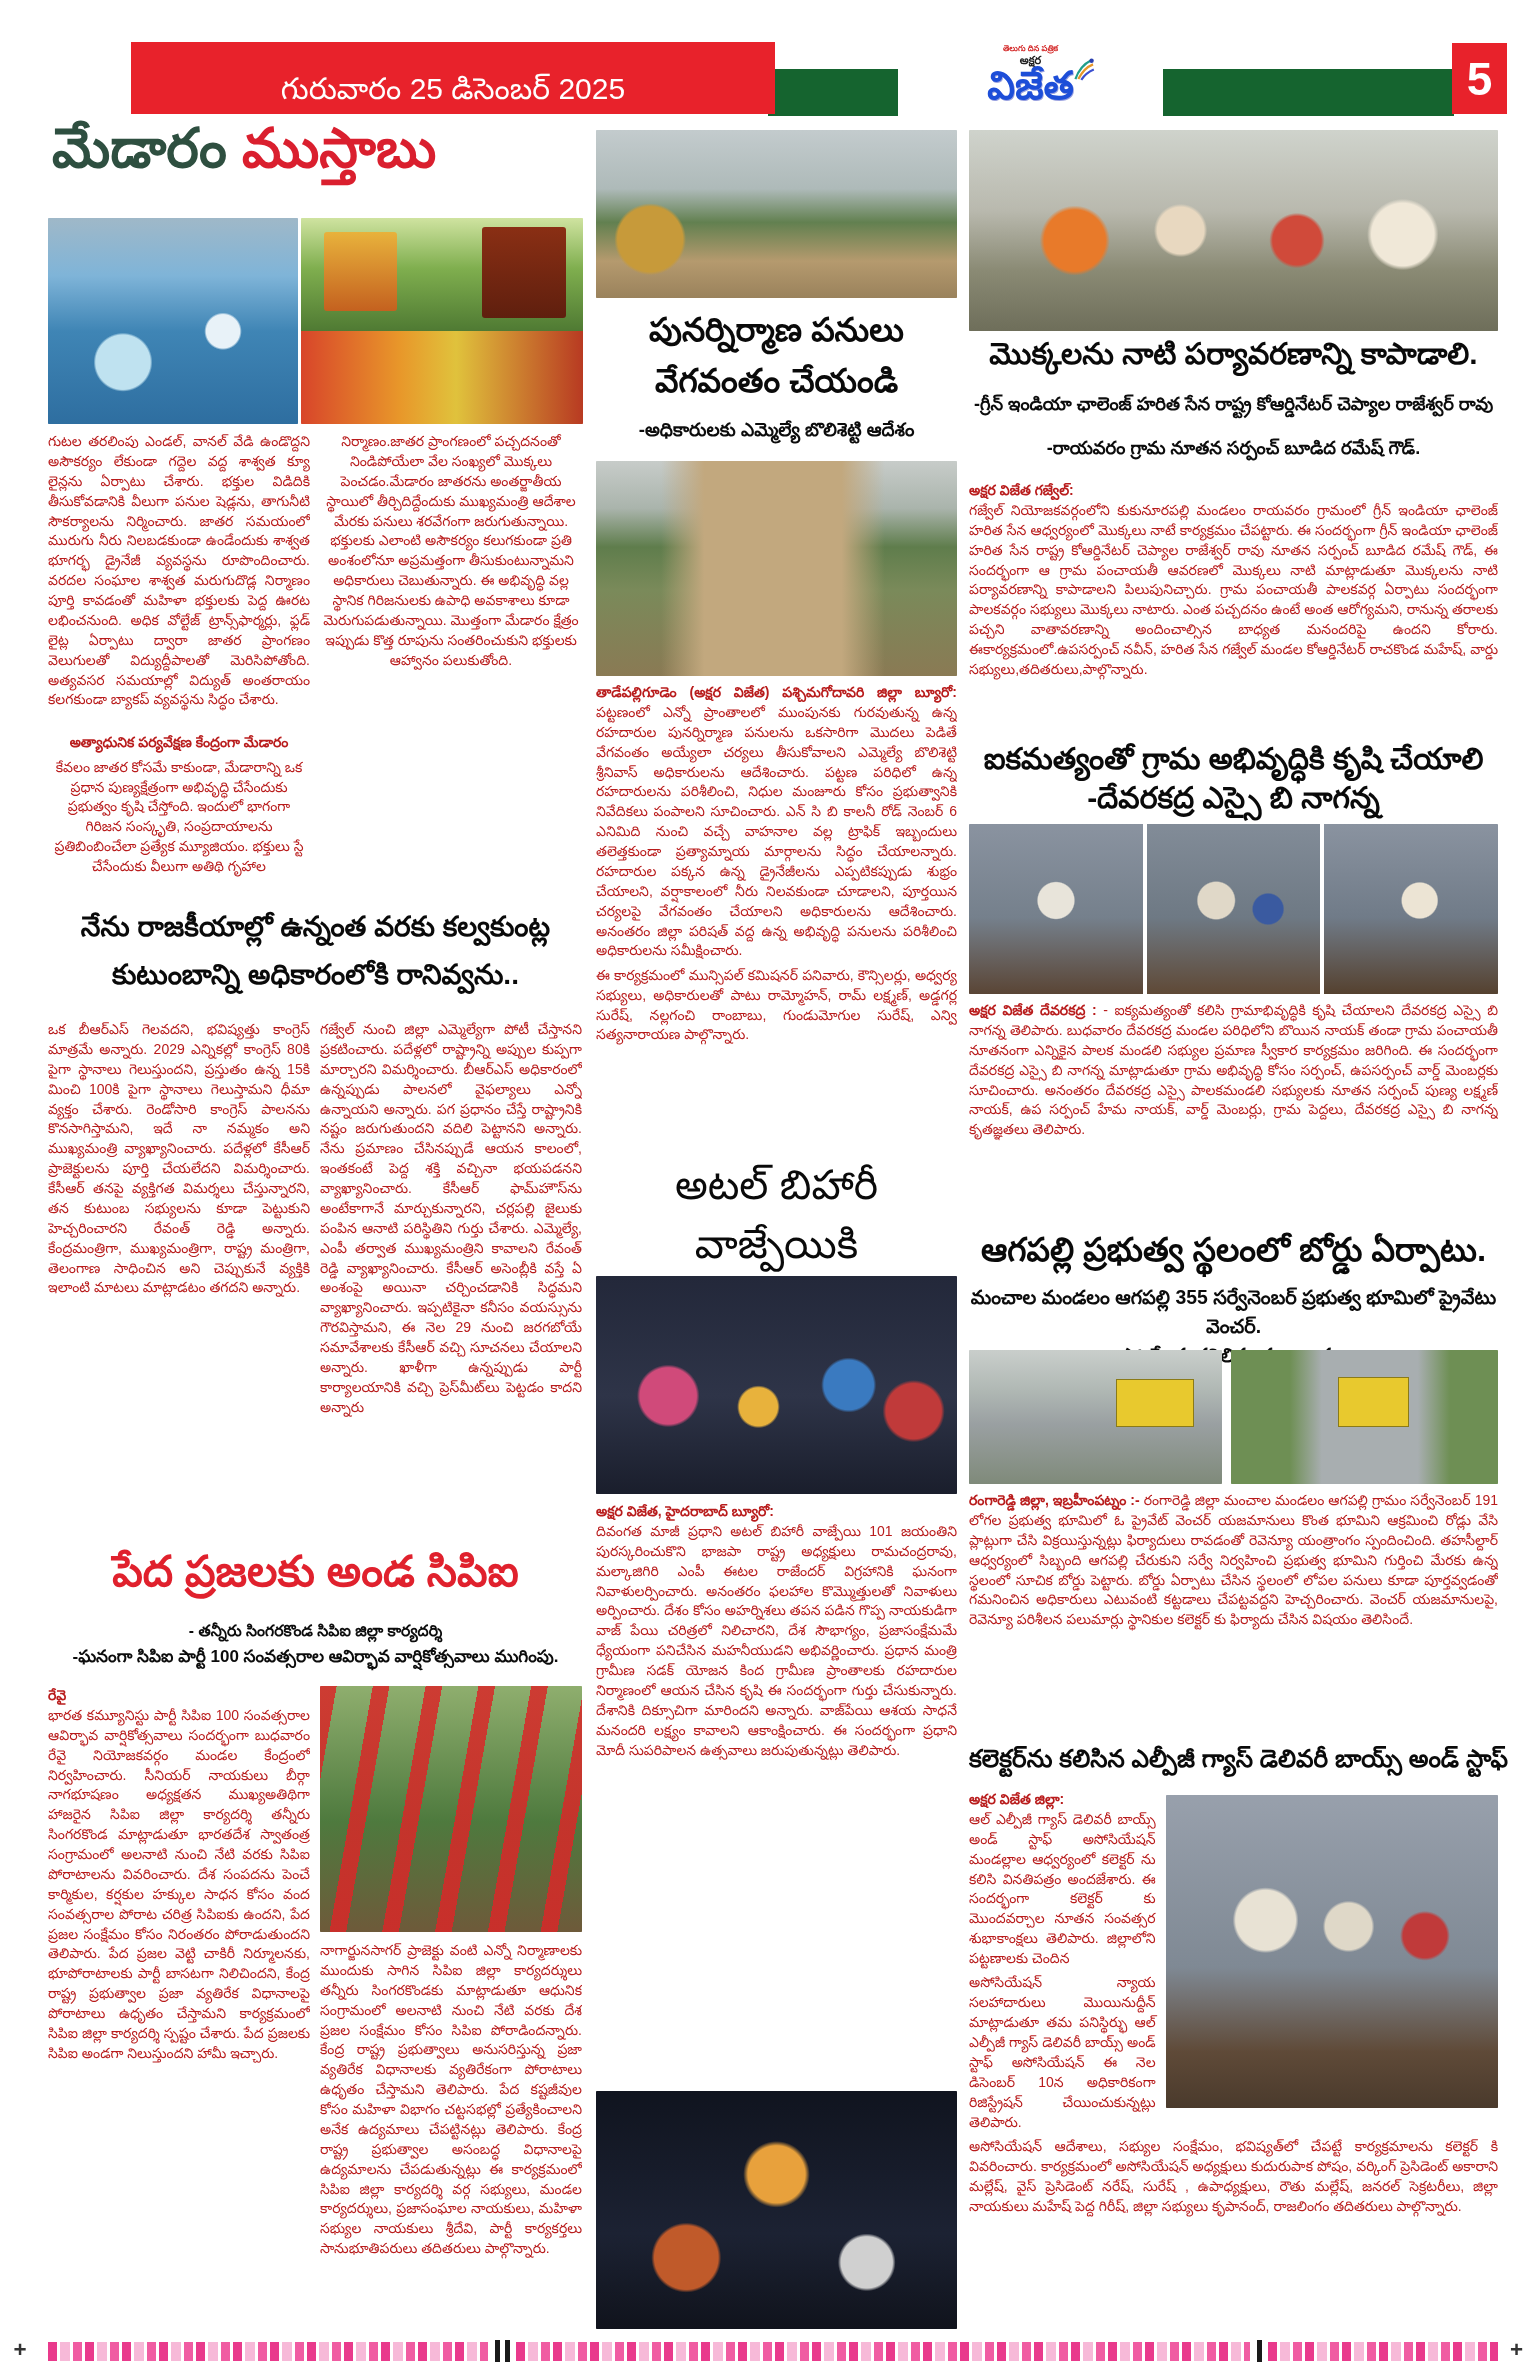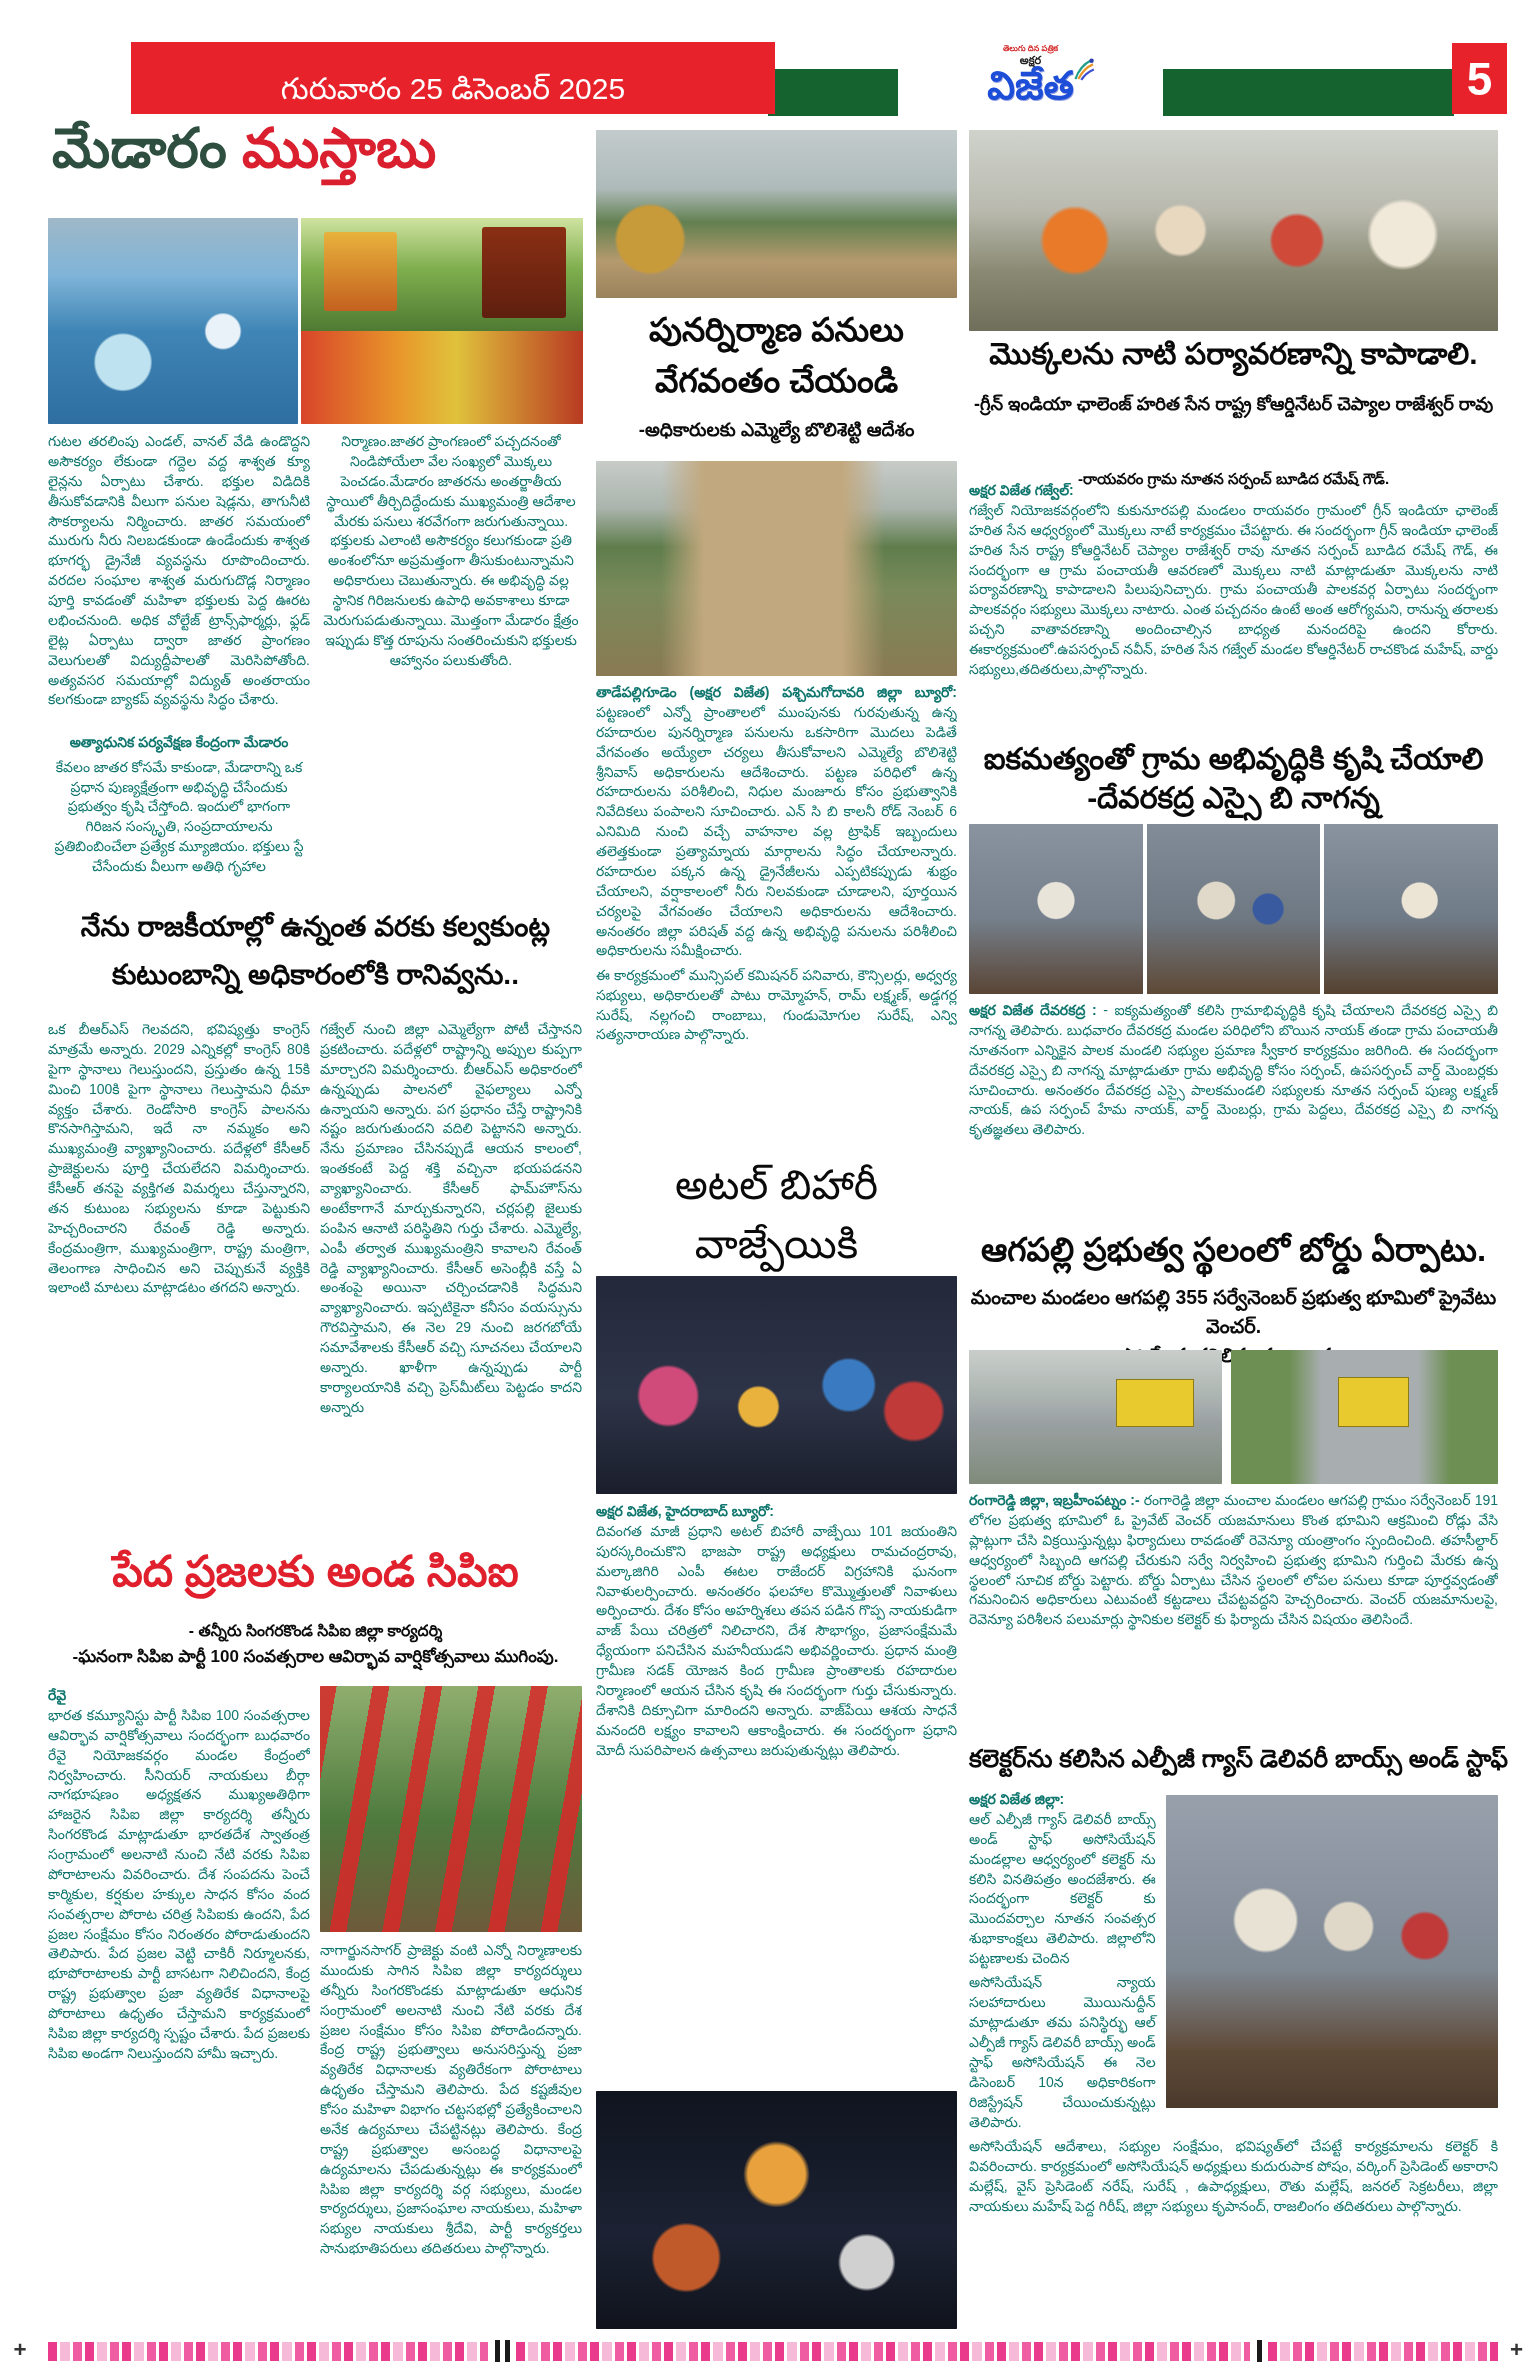--- a/index.html
+++ b/index.html
@@ -1,19 +1,19 @@
 <!DOCTYPE html>
 <html style="font-size:12px"><head>
 <meta charset="utf-8">
 <style>
   html,body{margin:0;padding:0;background:#ffffff;}
   body{width:1541px;height:2377px;position:relative;font-family:"Liberation Sans",sans-serif;color:#111;}
   .abs{position:absolute;}
   .photo{position:absolute;overflow:hidden;border-radius:0.7px;}
-  .bodytxt{font-size:14px;line-height:1.42;text-align:justify;color:#0f766e;overflow:hidden;}
+  .bodytxt{font-size:14px;line-height:1.42;text-align:justify;color:#b91c1c;overflow:hidden;}
   .bodytxt p{margin:0 0 4.5px 0;}
   .dl{font-weight:bold;}
   .center{text-align:center;}
   .nowrap{white-space:nowrap;}
   .panelgap{display:flex;gap:3.7px;width:100%;height:100%;}
   .panelgap>div{flex:1;}
   .pinkstrip{height:19.4px;background:repeating-linear-gradient(90deg,#e93a8c 0 9px,#ffffff 9px 12px,#f7b9d8 12px 22.4px,#ffffff 22.4px 25px,#f05ca2 25px 34px,#ffffff 34px 37px);}
   .sepbar{width:5.2px;height:22.4px;background:#1a1a1a;}
   .plus{font-size:22.4px;font-weight:bold;color:#333;line-height:22.4px;}
   .yellowboard{position:absolute;background:#e8c92e;border:1.5px solid #8a7a18;}
@@ -148,21 +148,21 @@
   radial-gradient(circle at 62% 55%, #d04a3a 0 7%, transparent 8%),
   radial-gradient(circle at 82% 52%, #f0e8d8 0 7%, transparent 8%),
   linear-gradient(180deg,#cfd3cc 0%,#b9b9ae 40%,#8a8a74 70%,#6e6e5a 100%);"></div>
 
 <div class="abs center nowrap" style="left:969px;top:337px;width:529px;font-weight:bold;font-size:30px;color:#0a0a0a;">
   <span>మొక్కలను నాటి పర్యావరణాన్ని కాపాడాలి.</span>
 </div>
 <div class="abs center nowrap" style="left:969px;top:394px;width:529px;font-weight:bold;font-size:18px;color:#0c0c0c;">
   <span>-గ్రీన్ ఇండియా ఛాలెంజ్ హరిత సేన రాష్ట్ర కోఆర్డినేటర్ చెప్యాల రాజేశ్వర్ రావు</span>
 </div>
-<div class="abs center nowrap" style="left:969px;top:438px;width:529px;font-weight:bold;font-size:15px;color:#0c0c0c;margin-top:32px;">
+<div class="abs center nowrap" style="left:969px;top:438px;width:529px;font-weight:bold;font-size:18px;color:#0c0c0c;">
   <span>-రాయవరం గ్రామ నూతన సర్పంచ్ బూడిద రమేష్ గౌడ్.</span>
 </div>
 
 <div class="abs bodytxt" style="left:969px;top:481px;width:529px;height:253px;">
   <p><span class="dl">అక్షర విజేత గజ్వేల్:</span><br><span>గజ్వేల్ నియోజకవర్గంలోని కుకునూరపల్లి మండలం రాయవరం గ్రామంలో గ్రీన్ ఇండియా ఛాలెంజ్ హరిత సేన ఆధ్వర్యంలో మొక్కలు నాటే కార్యక్రమం చేపట్టారు. ఈ సందర్భంగా గ్రీన్ ఇండియా ఛాలెంజ్ హరిత సేన రాష్ట్ర కోఆర్డినేటర్ చెప్యాల రాజేశ్వర్ రావు నూతన సర్పంచ్ బూడిద రమేష్ గౌడ్, ఈ సందర్భంగా ఆ గ్రామ పంచాయతీ ఆవరణలో మొక్కలు నాటి మాట్లాడుతూ మొక్కలను నాటి పర్యావరణాన్ని కాపాడాలని పిలుపునిచ్చారు. గ్రామ పంచాయతీ పాలకవర్గ ఏర్పాటు సందర్భంగా పాలకవర్గం సభ్యులు మొక్కలు నాటారు. ఎంత పచ్చదనం ఉంటే అంత ఆరోగ్యమని, రానున్న తరాలకు పచ్చని వాతావరణాన్ని అందించాల్సిన బాధ్యత మనందరిపై ఉందని కోరారు. ఈకార్యక్రమంలో.ఉపసర్పంచ్ నవీన్, హరిత సేన గజ్వేల్ మండల కోఆర్డినేటర్ రాచకొండ మహేష్, వార్డు సభ్యులు,తదితరులు,పాల్గొన్నారు.</span></p>
 </div>
 
 <div class="abs center" style="left:969px;top:739px;width:529px;font-weight:bold;font-size:30px;color:#0a0a0a;line-height:1.3;">
   <div>ఐకమత్యంతో గ్రామ అభివృద్ధికి కృషి చేయాలి</div>
   <div>-దేవరకద్ర ఎస్సై బి నాగన్న</div>

